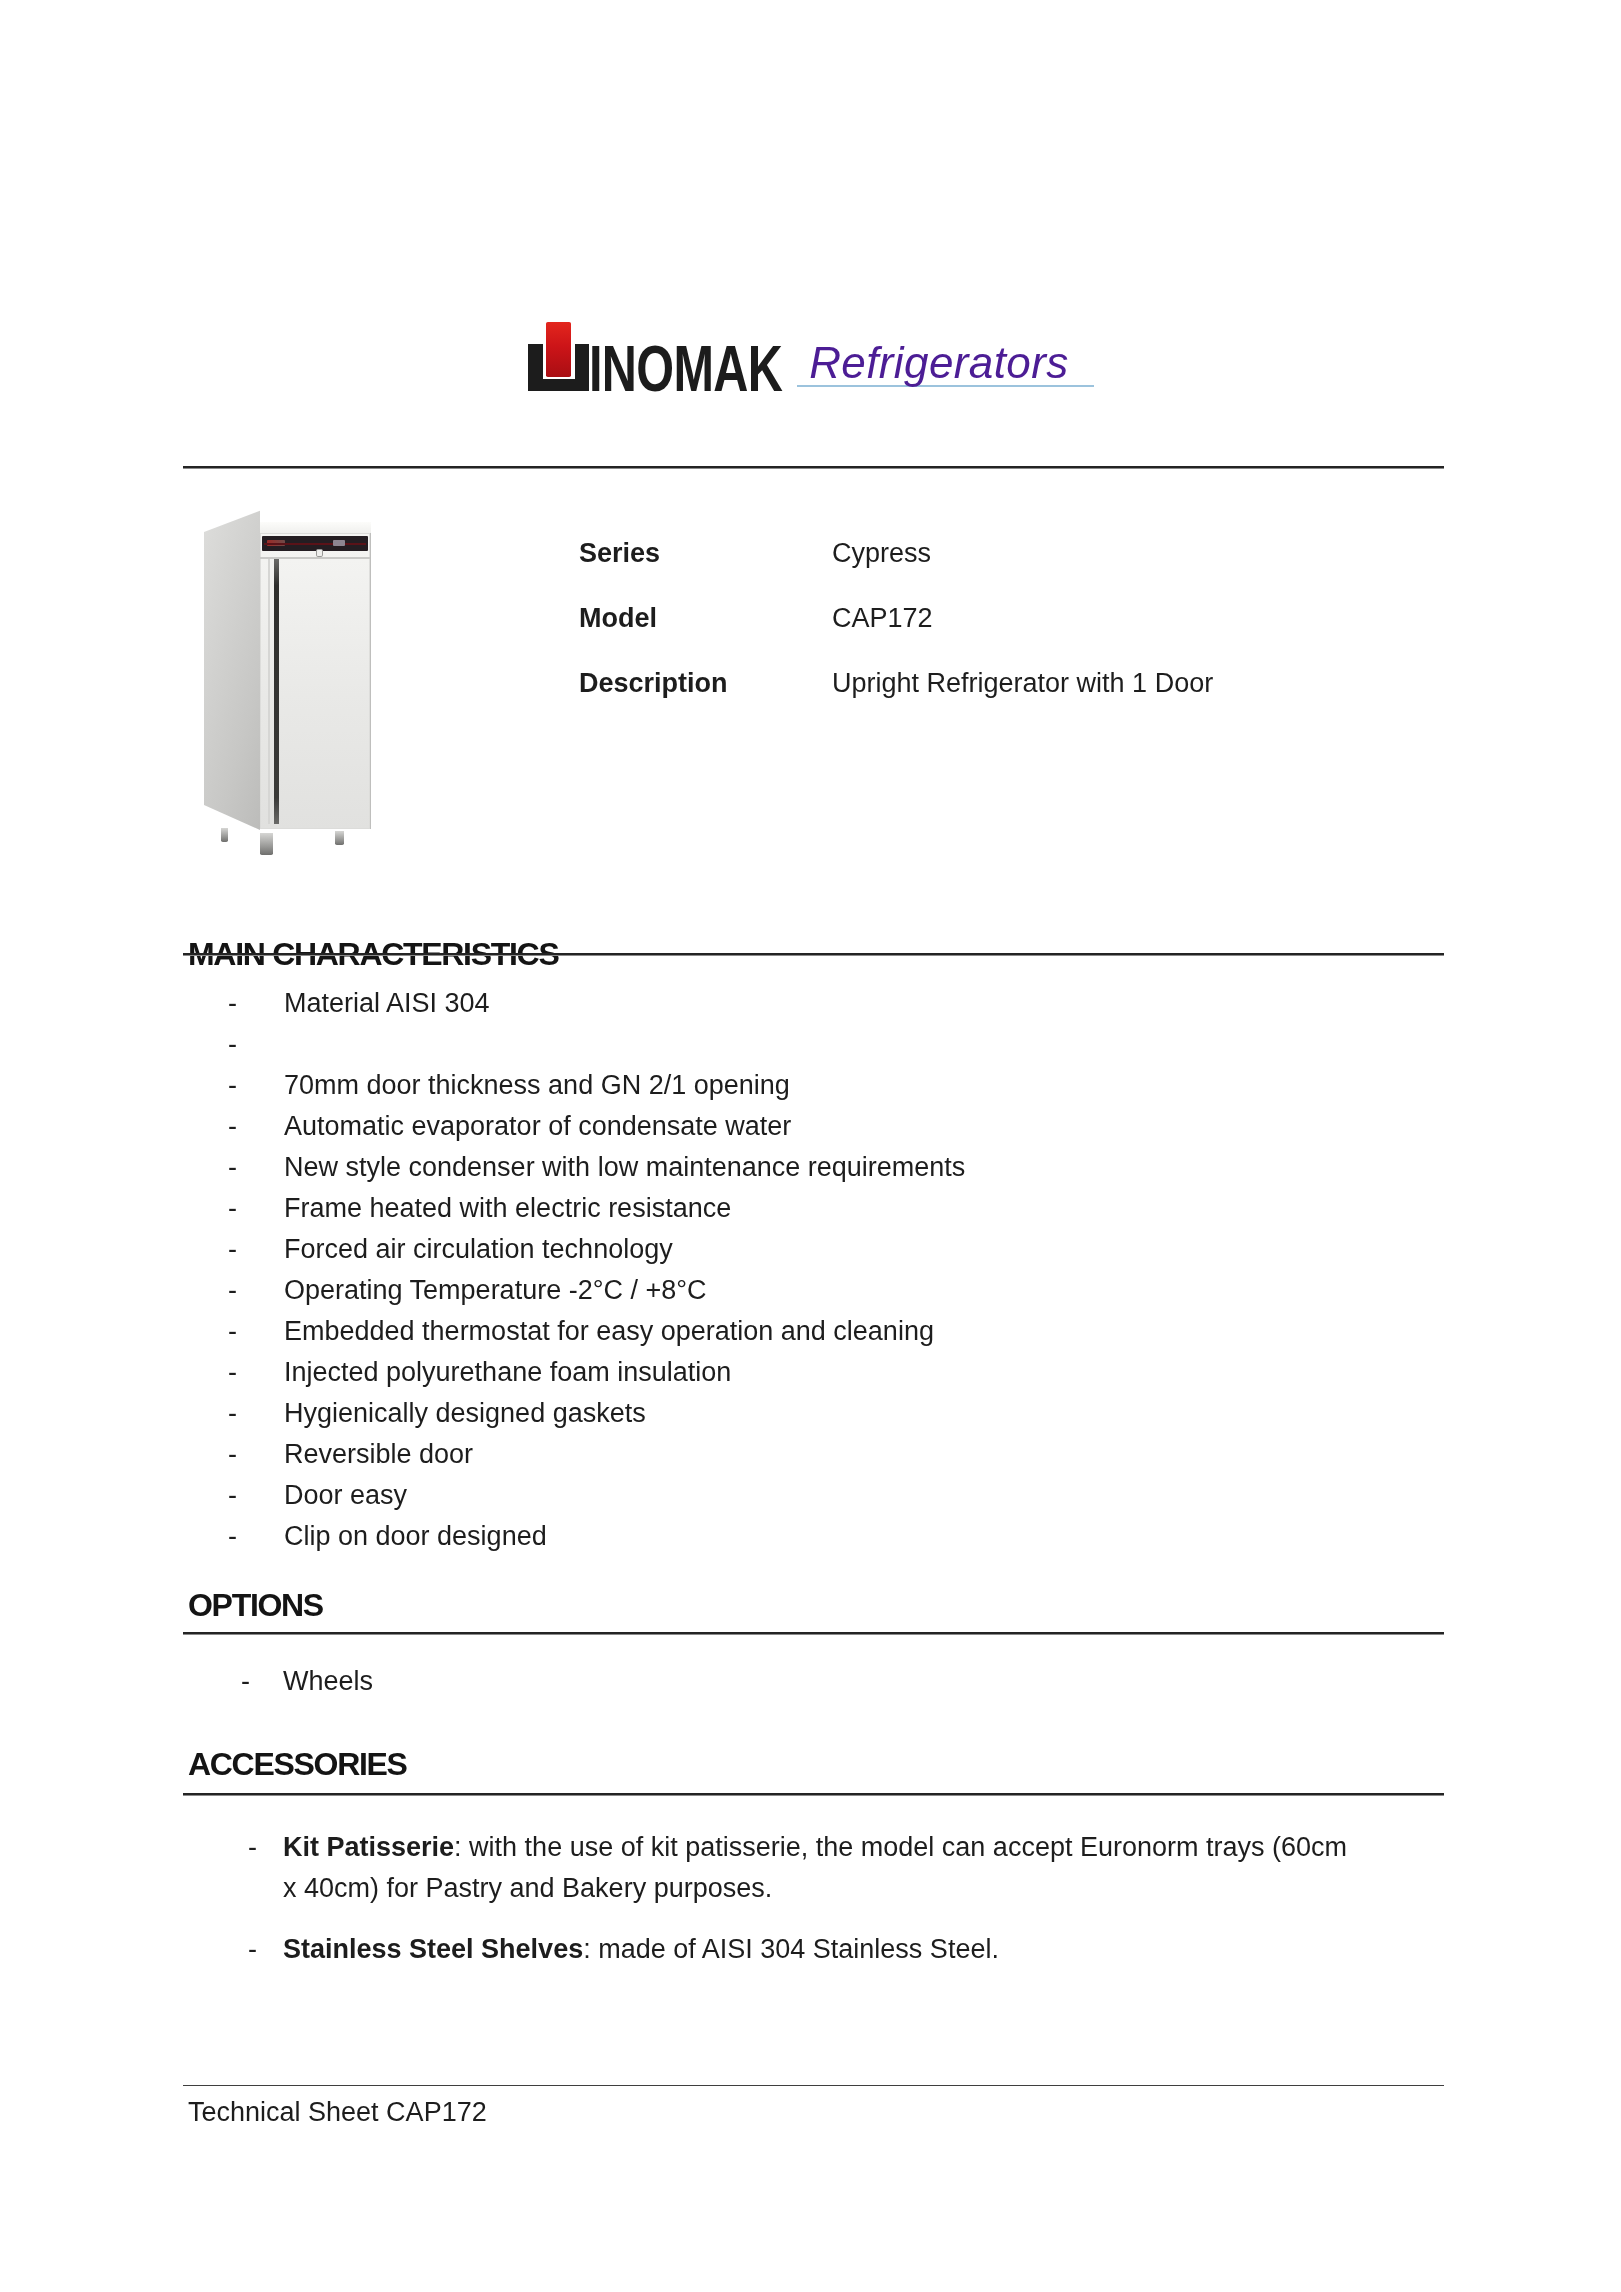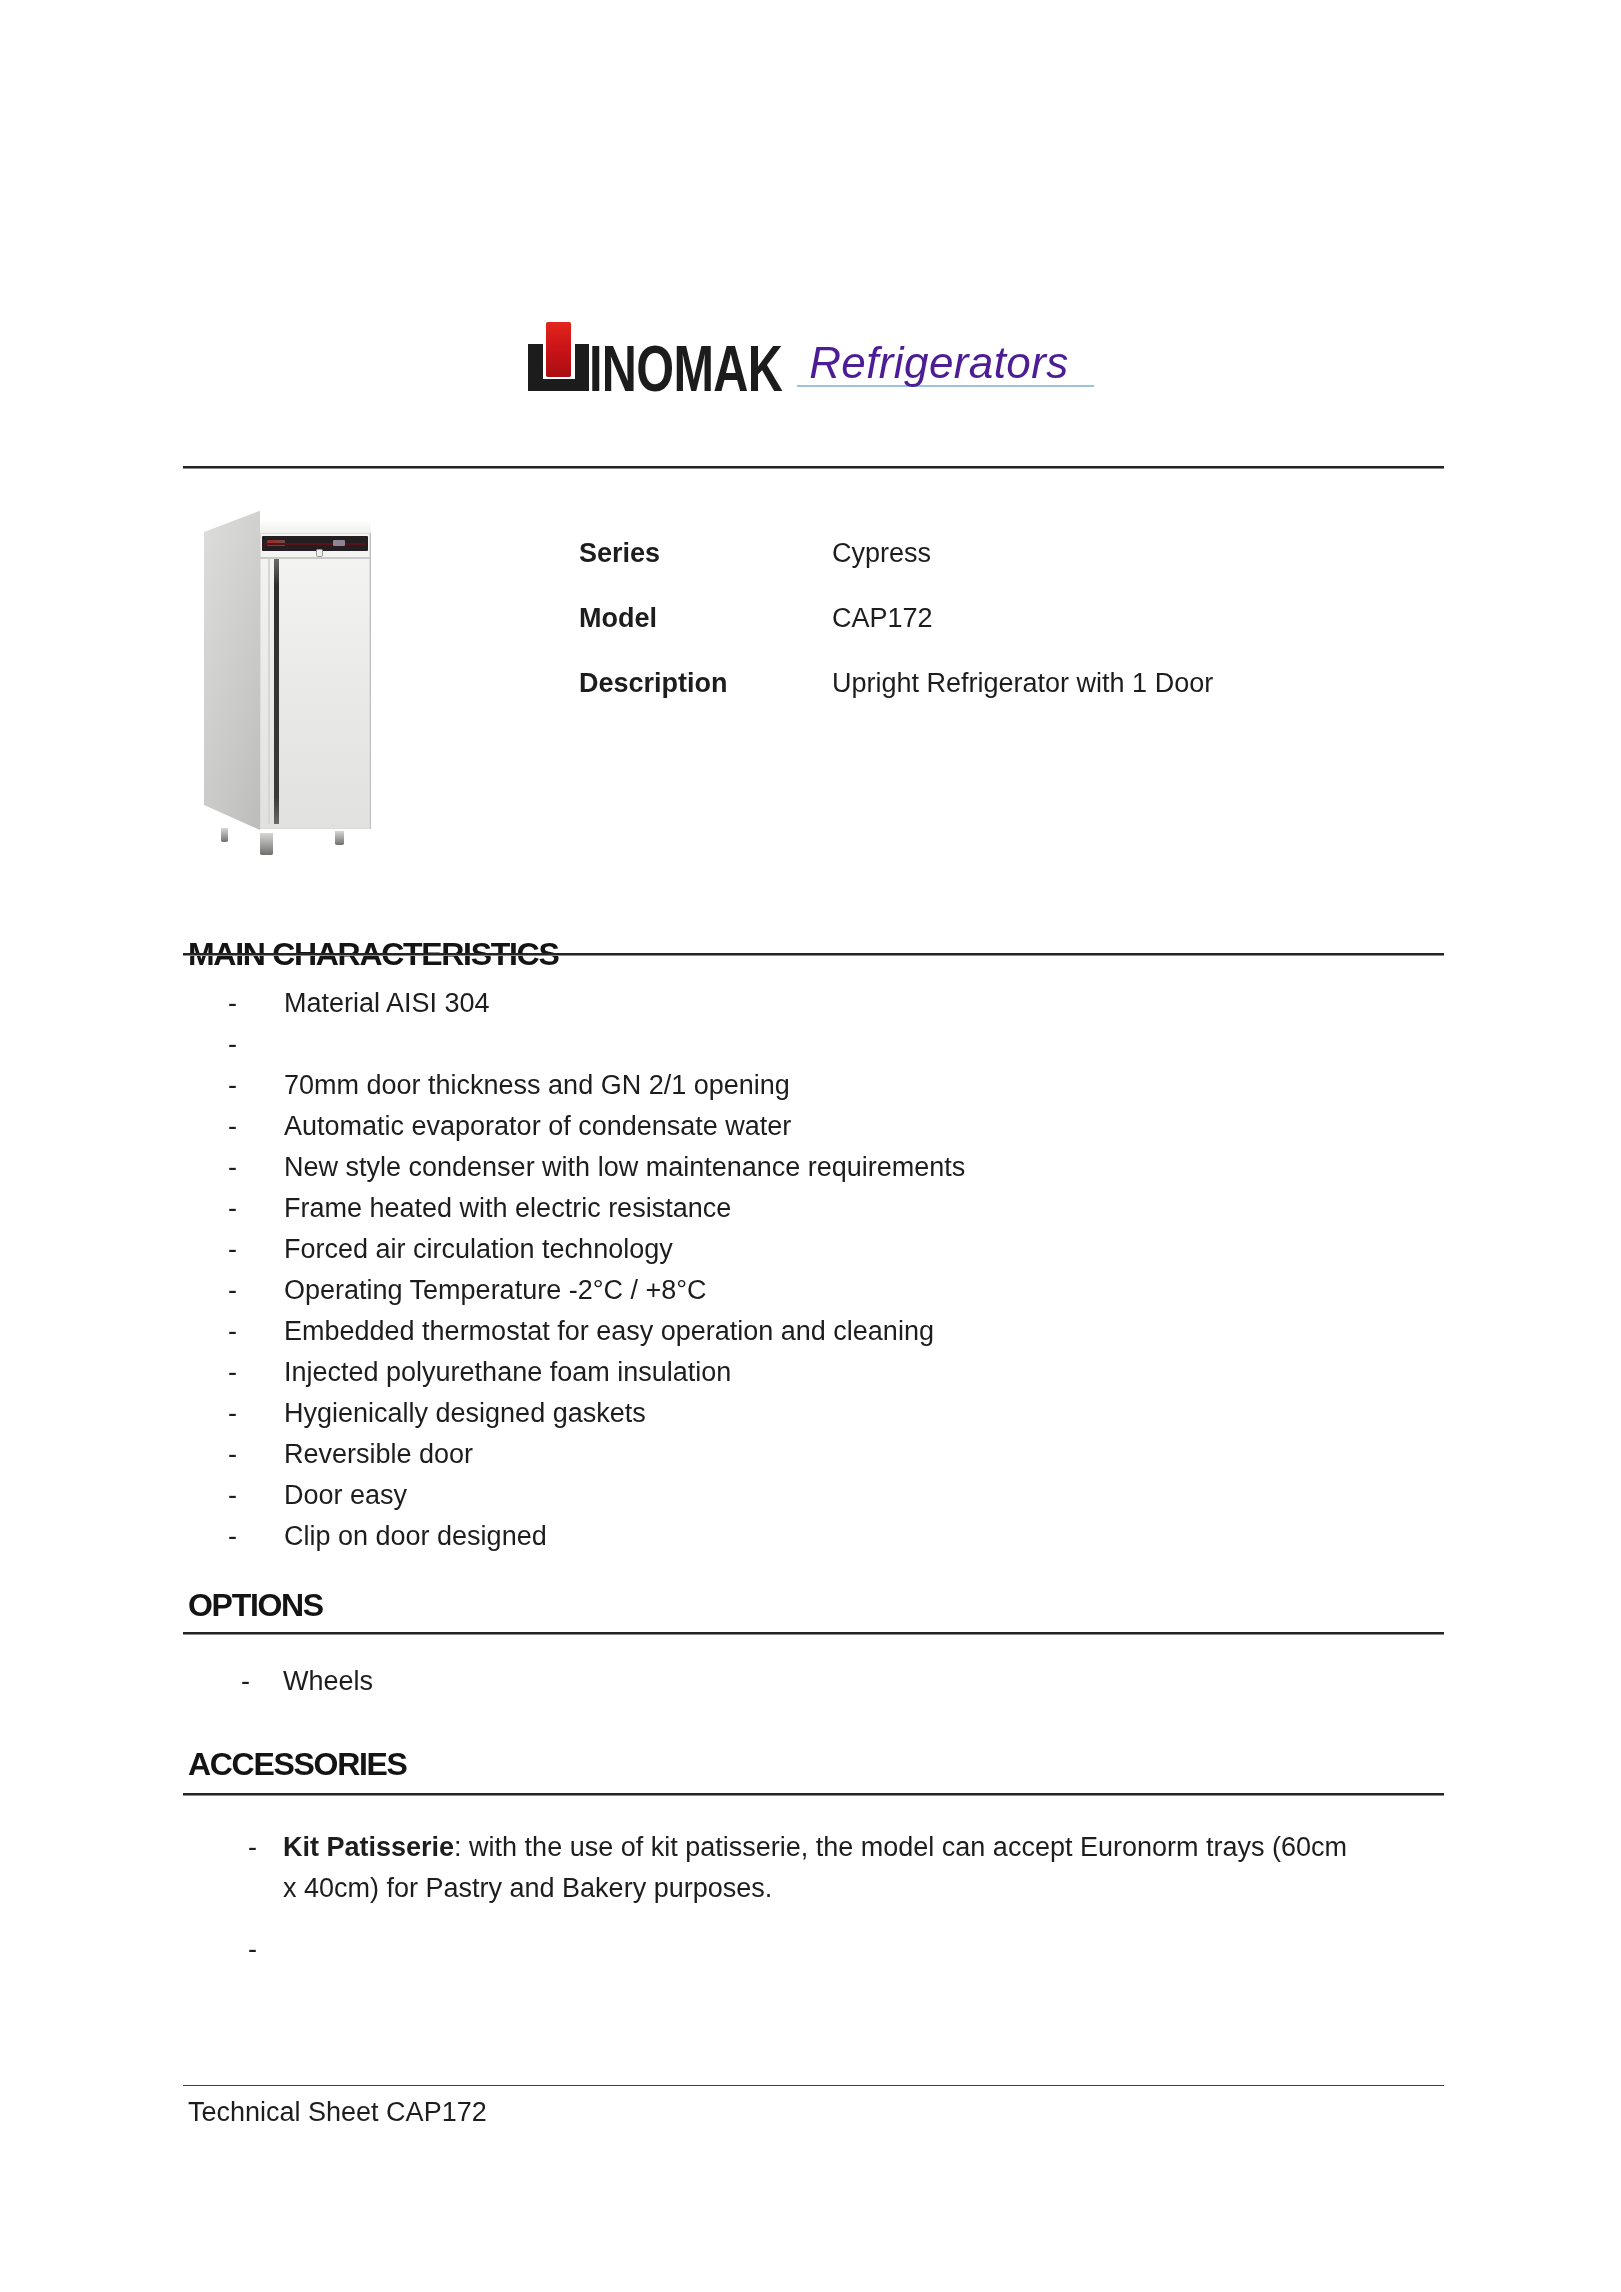--- a/index.html
+++ b/index.html
@@ -225,18 +225,19 @@
 <h2 class="sec-title" style="top:1746px;">ACCESSORIES</h2>
 <div class="rule" style="top:1793px;"></div>
 
 <ul class="list" style="top:1827px;">
   <li class="li-acc">
       <span class="dash">-</span>
       <span class="acc-text"><b>Kit Patisserie</b><span>: with the use of kit patisserie, the model can accept Euronorm trays (60cm x 40cm) for Pastry and Bakery purposes.</span></span>
     </li>
   <li class="li-acc">
       <span class="dash">-</span>
+      <span class="acc-text"><b>Stainless Steel Shelves</b><span>: made of AISI 304 Stainless Steel.</span></span>
     </li>
 </ul>
 
 <div class="rule-thin" style="top:2085px;"></div>
 <div class="footer-text">Technical Sheet CAP172</div>
 
 
 </body></html>

